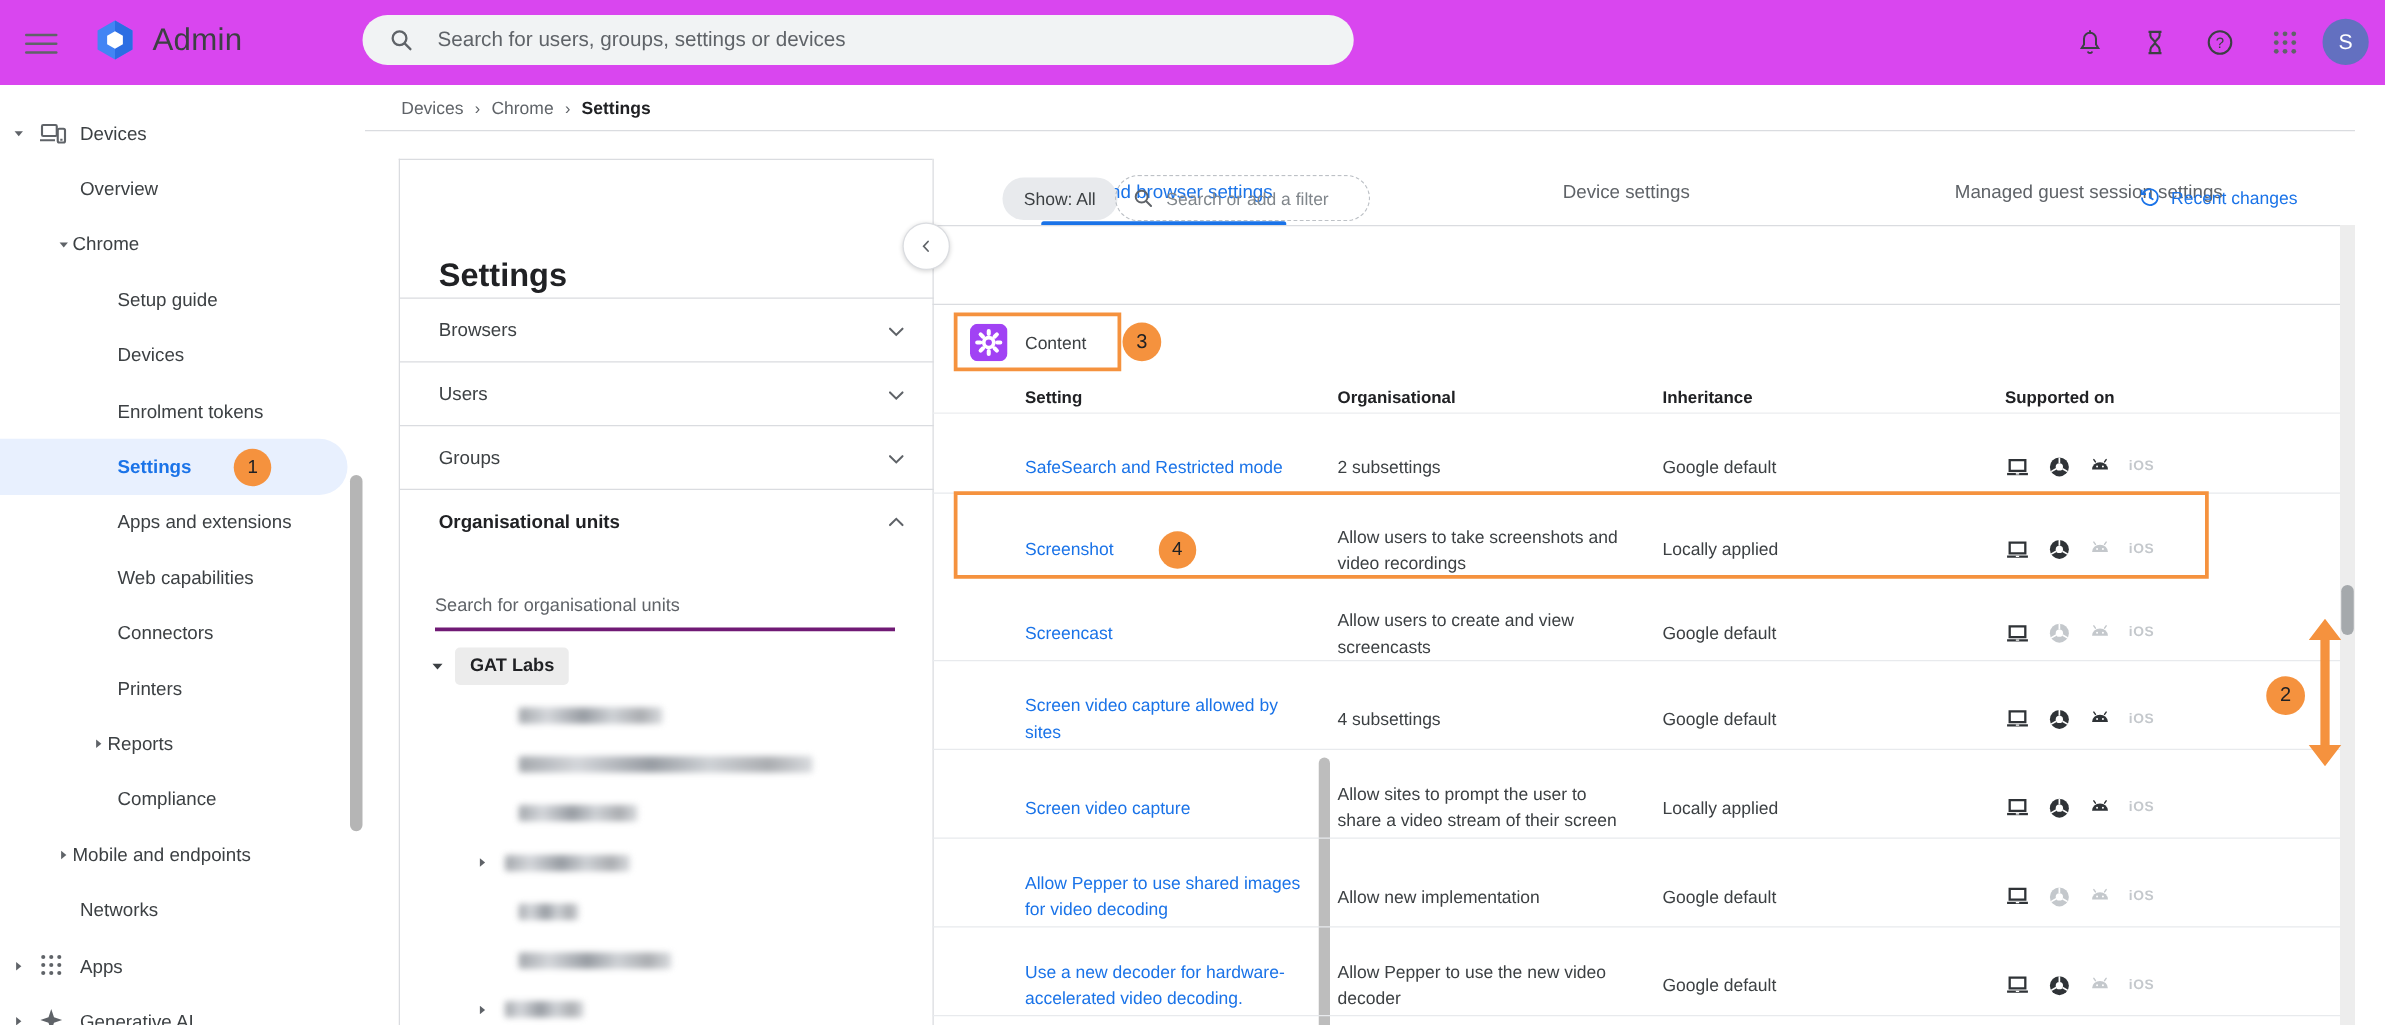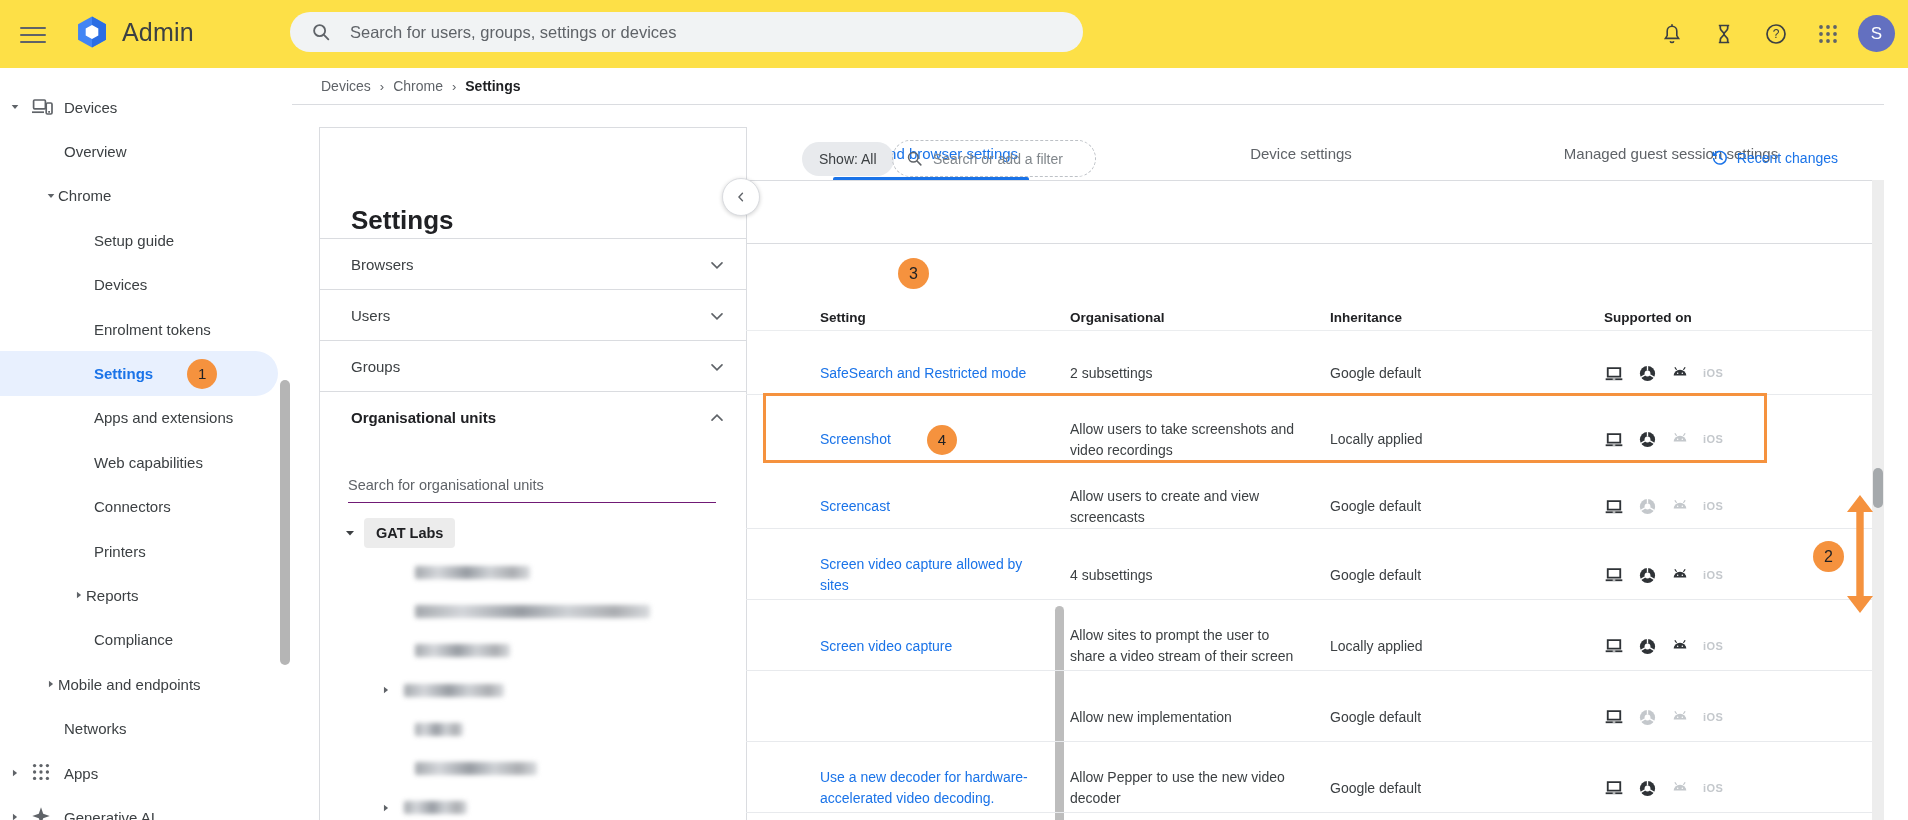--- a/index.html
+++ b/index.html
@@ -2,21 +2,21 @@
 <html><head>
 <meta charset="utf-8">
 <style>
   html,body{margin:0;padding:0;background:#fff;}
   .app{position:relative;width:1908px;height:820px;overflow:hidden;background:#fff;
        font-family:"Liberation Sans","DejaVu Sans",sans-serif;color:#3c4043;}
   .abs{position:absolute;}
   svg{display:block;}
 
   
-  .topbar{position:absolute;top:0;left:0;width:1908px;height:68px;background:#fde047;}
+  .topbar{position:absolute;top:0;left:0;width:1908px;height:68px;background:#d946ef;}
   .hamburger{position:absolute;left:20px;top:22px;width:26px;height:24px;cursor:pointer;}
   .hamburger span{display:block;height:2.5px;background:#5f6368;margin:4.5px 0;border-radius:1px;}
   .brand{position:absolute;left:74px;top:14px;display:flex;align-items:center;gap:12px;}
   .brand-name{font-size:25px;color:#3c4043;letter-spacing:.2px;}
   .gsearch{position:absolute;left:290px;top:12px;width:793px;height:40px;background:#f1f3f4;
            border-radius:22px;display:flex;align-items:center;padding:0 0 0 20px;box-sizing:border-box;}
   .gsearch input{border:none;background:transparent;outline:none;font-size:16.5px;color:#3c4043;
            margin-left:16px;width:600px;font-family:inherit;}
   .gsearch input::placeholder{color:#5f6368;}
   .tb-ico{position:absolute;top:22px;width:24px;height:24px;cursor:pointer;}
@@ -44,21 +44,21 @@
 
   
   .panel{position:absolute;left:319px;top:127px;width:427px;height:693px;border:1px solid #dadce0;border-bottom:none;border-right:none;box-sizing:border-box;background:#fff;}
   .panel-title{position:absolute;left:31px;top:60px;font-size:26px;color:#202124;}
   .panel-row{position:absolute;left:0;width:100%;height:51px;display:flex;align-items:center;cursor:pointer;}
   .panel-row .lbl{margin-left:31px;font-size:15px;color:#3c4043;}
   .panel-row.bold .lbl{font-weight:700;color:#202124;}
   .panel-row .chev{position:absolute;left:387px;width:20px;height:20px;}
   .panel-div{position:absolute;left:0;width:427px;height:1px;background:#dadce0;}
   .org-search{position:absolute;left:28px;top:348px;width:368px;}
-  .org-search input{border:none;border-bottom:1px solid #701a75;width:100%;font-size:14.5px;color:#3c4043;
+  .org-search input{border:none;border-bottom:3px solid #701a75;width:100%;font-size:14.5px;color:#3c4043;
                     padding:0 0 9px 0;outline:none;background:transparent;font-family:inherit;}
   .org-search input::placeholder{color:#5f6368;}
   .tree-root{position:absolute;left:24px;top:390px;display:flex;align-items:center;cursor:pointer;}
   .tree-root .tri{width:12px;height:12px;margin-right:8px;}
   .root-chip{background:#ececec;border-radius:4px;padding:7px 12px;font-size:14.5px;font-weight:700;color:#202124;}
   .tree-child{position:absolute;display:flex;align-items:center;cursor:pointer;}
   .tree-child .tri{width:10px;height:10px;margin-right:13px;}
   .redacted{height:13px;border-radius:2px;filter:blur(2.5px);opacity:.8;
      background:linear-gradient(90deg,#8d9298,#c9ccd1 20%,#7d838b 45%,#c2c6cb 65%,#95989d 85%,#cfd2d6);}
   .pn-scroll{position:absolute;left:735px;top:478px;width:9px;height:340px;background:#bdbdbd;border-radius:5px;}
@@ -424,20 +424,33 @@
         <svg width="19" height="19" viewBox="0 0 24 24" fill="none" stroke="#1a73e8" stroke-width="1.8">
           <path d="M4.2 4.8v4.4h4.4"></path>
           <path d="M5.1 9.2a8 8 0 1 1 -0.6 3.4"></path>
           <path d="M12.4 8.2v4.4l3 1.8" stroke-linecap="round"></path>
         </svg>
       </span>
       <span>Recent changes</span>
     </div>
     <div class="filter-div"></div>
 
+    <div class="section-box">
+      <span class="sec-ico">
+        <svg width="30" height="30" viewBox="0 0 24 24">
+          <rect x="0" y="0" width="24" height="24" rx="5" fill="#a142f4"></rect>
+          <g stroke="#fff" stroke-width="2.6" stroke-linecap="round">
+            <path d="M12 4.6v2M12 17.4v2M4.6 12h2M17.4 12h2M6.8 6.8l1.5 1.5M15.7 15.7l1.5 1.5M17.2 6.8l-1.5 1.5M8.3 15.7l-1.5 1.5"></path>
+          </g>
+          <circle cx="12" cy="12" r="4.4" fill="#fff"></circle>
+          <circle cx="12" cy="12" r="2" fill="#a142f4"></circle>
+        </svg>
+      </span>
+      <span class="sec-lbl">Content</span>
+    </div>
     <div class="num-badge badge-3 free-badge">3</div>
 
     <div class="thead">
       <span class="h-setting">Setting</span>
       <span class="h-config">Organisational</span>
       <span class="h-inherit">Inheritance</span>
       <span class="h-supported">Supported on</span>
     </div>
     <div class="rows" id="rows">
         <div class="trow" style="height: 64px;">
@@ -616,20 +629,23 @@
                 <path d="M4.4 14.5a7.6 7 0 0 1 15.2 0z" fill="#2f3337"></path>
                 <circle cx="9.2" cy="11.6" r=".95" fill="#fff"></circle>
                 <circle cx="14.8" cy="11.6" r=".95" fill="#fff"></circle>
                 <path d="M7.6 7.2 6.1 5M16.4 7.2 17.9 5" stroke="#2f3337" stroke-width="1.4" stroke-linecap="round"></path>
               </svg>
             </span>
             <span class="ios-lbl" style="color: rgb(196, 200, 204);">iOS</span>
           </div>
         </div>
         <div class="trow" style="height: 71px;">
+          <div class="tcol c-setting">
+            <span>Allow Pepper to use shared images for video decoding</span>
+          </div>
           <div class="tcol c-config">Allow new implementation</div>
           <div class="tcol c-inherit">Google default</div>
           <div class="tcol c-icons">
             <span class="pico">
               <svg width="20" height="20" viewBox="0 0 24 24">
                 <path d="M4.5 5h15v10.2h-15z" fill="none" stroke="#2f3337" stroke-width="2.2"></path>
                 <path d="M2 17.2h20v2.2H2z" fill="#2f3337"></path>
                 <path d="M10.4 18.1h3.2" stroke="#fff" stroke-width="1.3"></path>
               </svg>
             </span>

